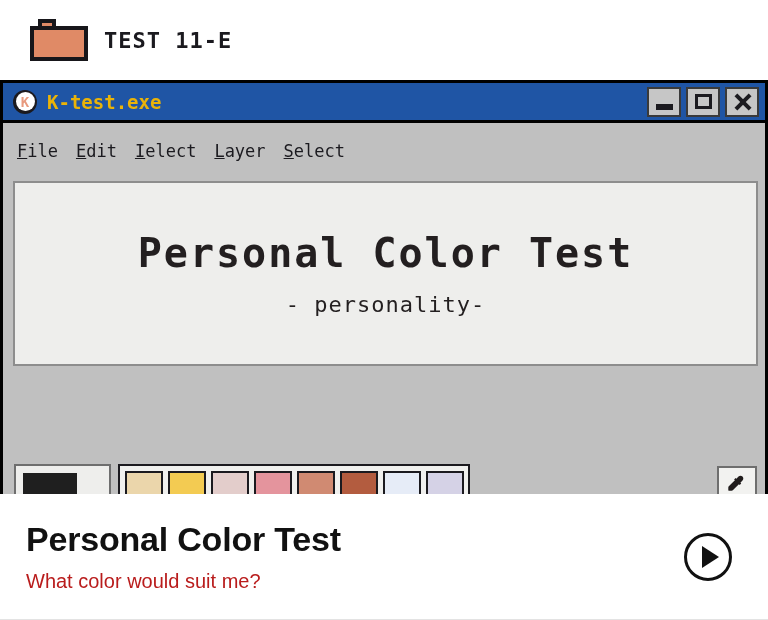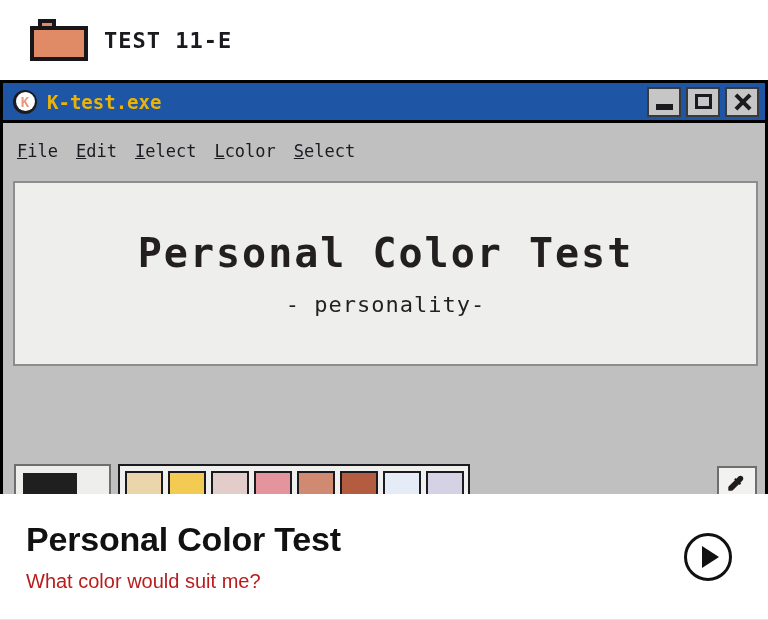--- a/index.html
+++ b/index.html
@@ -360,21 +360,21 @@
         <div class="win-btn">
           <div class="close-glyph"></div>
         </div>
       </div>
     </div>
 
     <div class="menubar">
       <div class="menu-item"><span class="mn">F</span><span>ile</span></div>
       <div class="menu-item"><span class="mn">E</span><span>dit</span></div>
       <div class="menu-item"><span class="mn">I</span><span>elect</span></div>
-      <div class="menu-item"><span class="mn">L</span><span>color</span></div>
+      <div class="menu-item"><span class="mn">L</span><span>ayer</span></div>
       <div class="menu-item"><span class="mn">S</span><span>elect</span></div>
     </div>
 
     <div class="canvas">
       <div class="canvas-title">Personal Color Test</div>
       <div class="canvas-sub">- personality-</div>
     </div>
 
     <div class="fgbg-box">
       <div class="fg" style="background: rgb(31, 31, 31);"></div>

